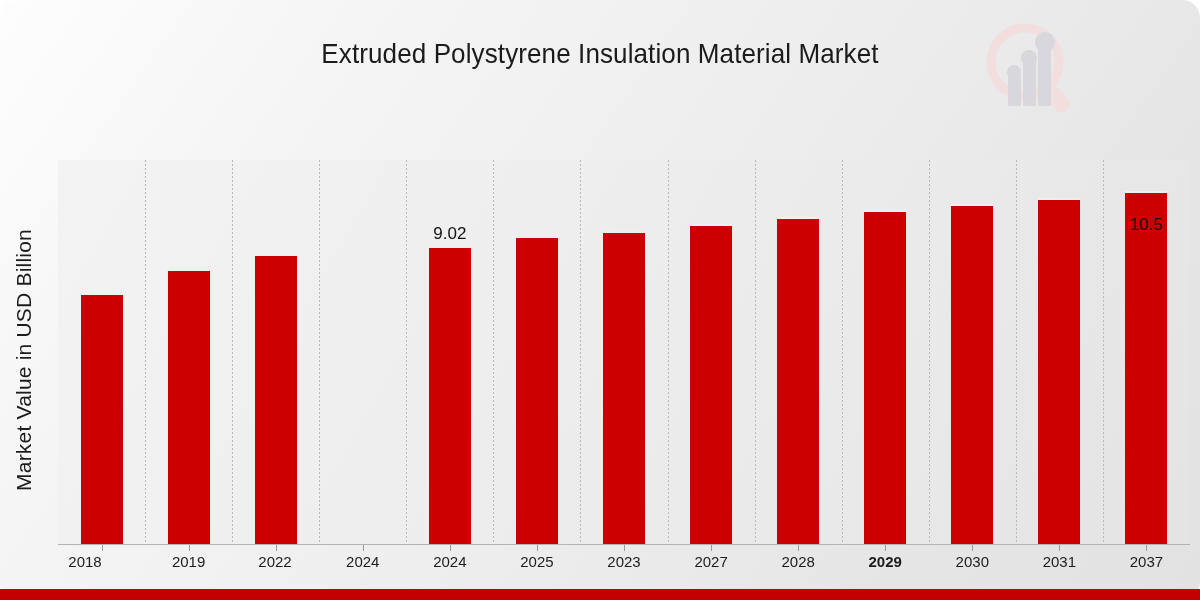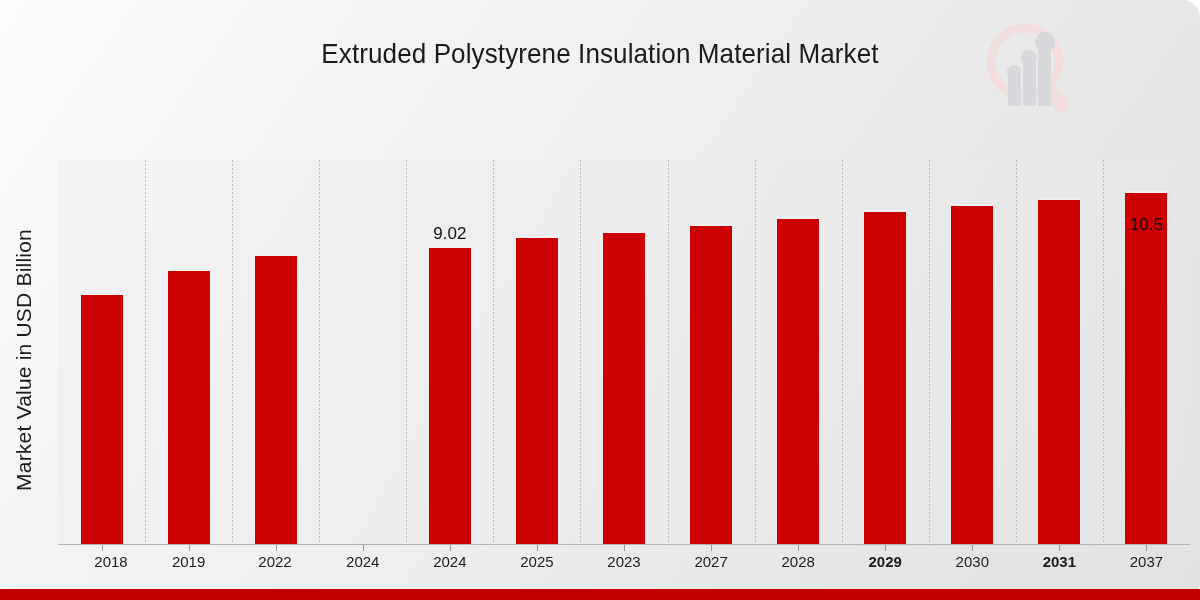--- a/index.html
+++ b/index.html
@@ -212,21 +212,21 @@
         <div class="bar" title="2031" style="height: 344px; background: rgb(204, 0, 0);"></div>
       </div>
       <div class="bar-slot" style="left: 1044.92px; width: 87.0769px;">
         <div class="bar" title="2032" style="height: 351px; background: rgb(204, 0, 0);"></div>
         <div class="bar-label" style="top: 25px; margin-top: 30px;">10.5</div>
       </div>
     </div>
 
   <div id="ticks-layer">
       <div class="tick" style="left: 101.538px;"></div>
-      <div class="x-tick-label" style="left: 111px;">2018</div>
+      <div class="x-tick-label" style="left: 85px;">2018</div>
       <div class="tick" style="left: 188.615px;"></div>
       <div class="x-tick-label" style="left: 188.615px;">2019</div>
       <div class="tick" style="left: 275.692px;"></div>
       <div class="x-tick-label" style="left: 275px;">2022</div>
       <div class="tick" style="left: 362.769px;"></div>
       <div class="x-tick-label" style="left: 362.769px;">2024</div>
       <div class="tick" style="left: 449.846px;"></div>
       <div class="x-tick-label" style="left: 449.846px;">2024</div>
       <div class="tick" style="left: 536.923px;"></div>
       <div class="x-tick-label" style="left: 536.923px;">2025</div>
@@ -234,20 +234,20 @@
       <div class="x-tick-label" style="left: 624px;">2023</div>
       <div class="tick" style="left: 711.077px;"></div>
       <div class="x-tick-label" style="left: 711.077px;">2027</div>
       <div class="tick" style="left: 798.154px;"></div>
       <div class="x-tick-label" style="left: 798.154px;">2028</div>
       <div class="tick" style="left: 885.231px;"></div>
       <div class="x-tick-label" style="left: 885.231px; font-weight: bold;">2029</div>
       <div class="tick" style="left: 972.308px;"></div>
       <div class="x-tick-label" style="left: 972.308px;">2030</div>
       <div class="tick" style="left: 1059.38px;"></div>
-      <div class="x-tick-label" style="left: 1059.38px; font-weight: bold;">2031</div>
+      <div class="x-tick-label" style="left: 1059.38px;">2031</div>
       <div class="tick" style="left: 1146.46px;"></div>
       <div class="x-tick-label" style="left: 1146.46px;">2037</div>
     </div>
 
   <div class="footer-band"></div>
 
 </div>
 
 </body></html>

